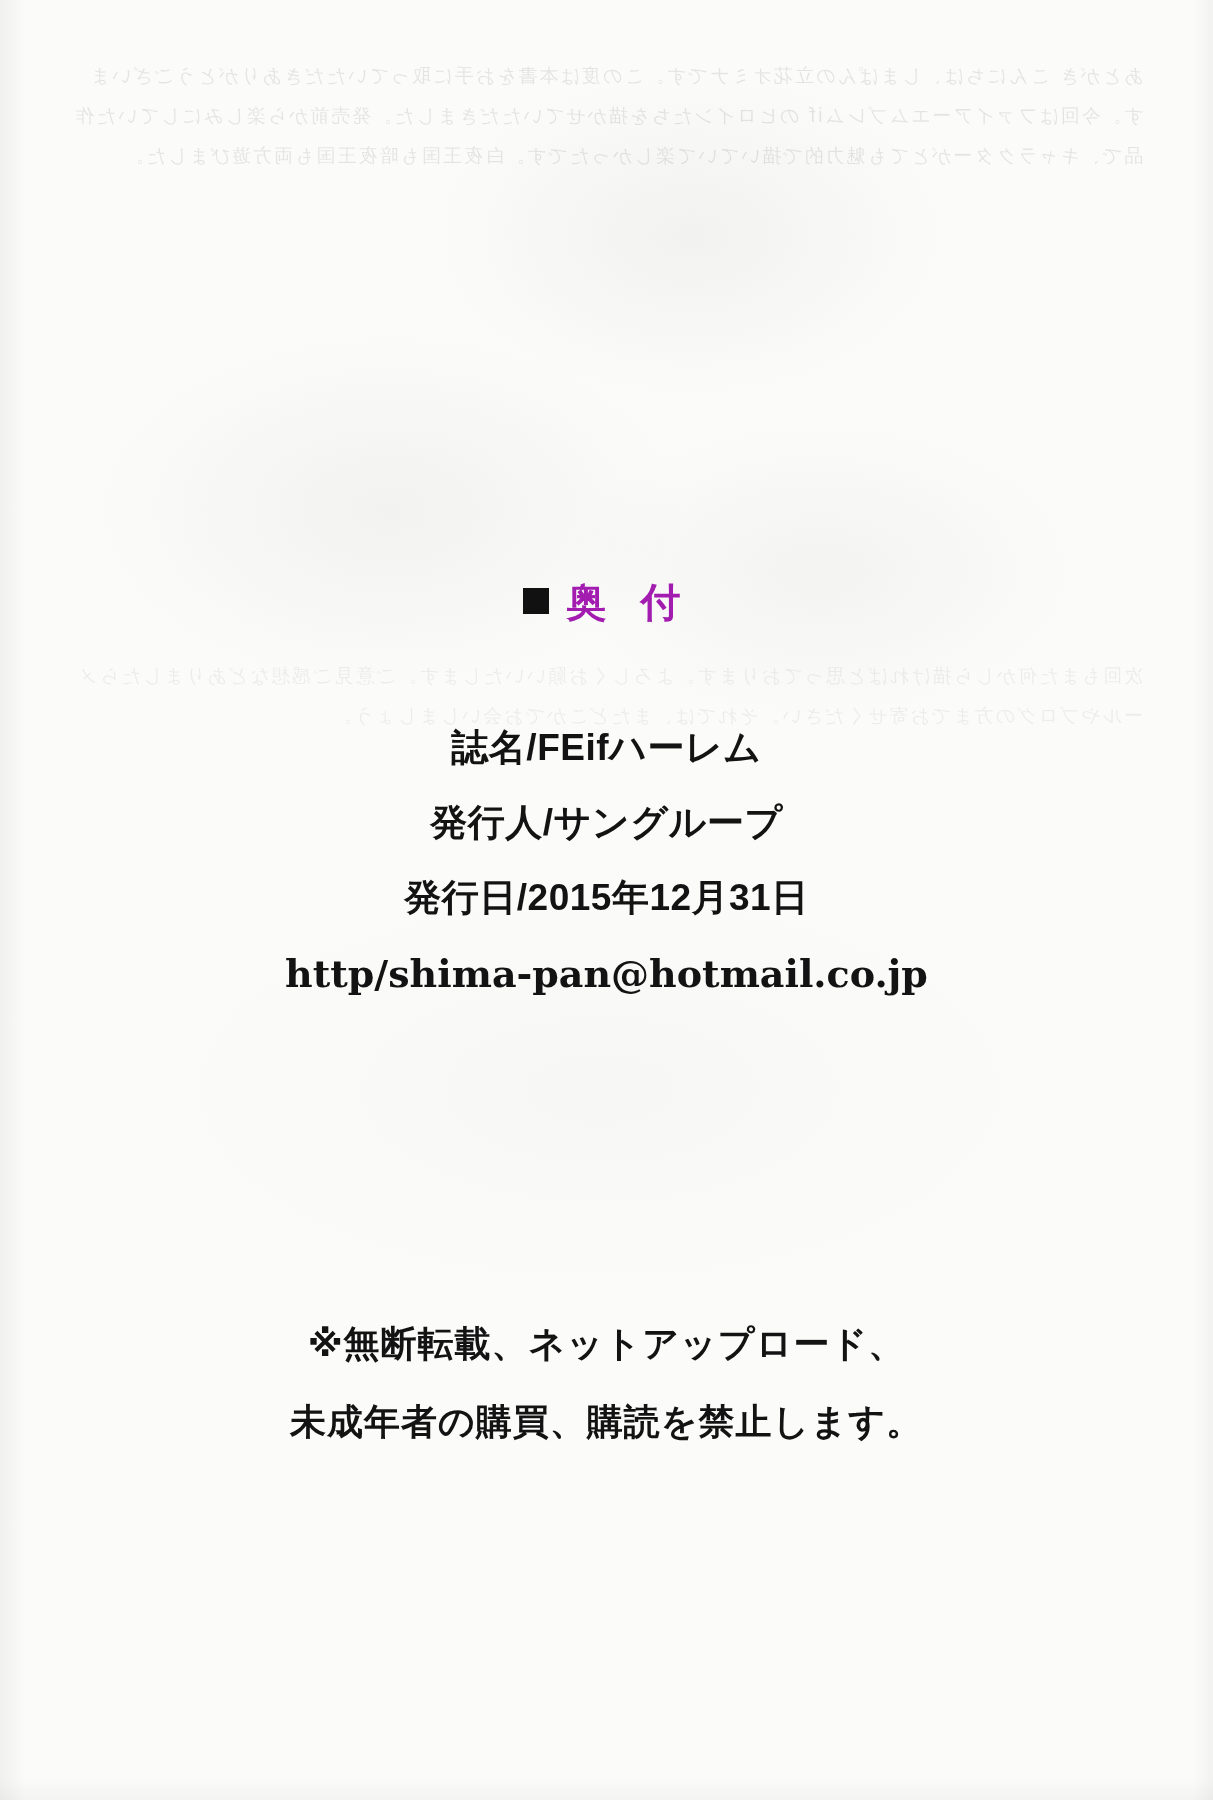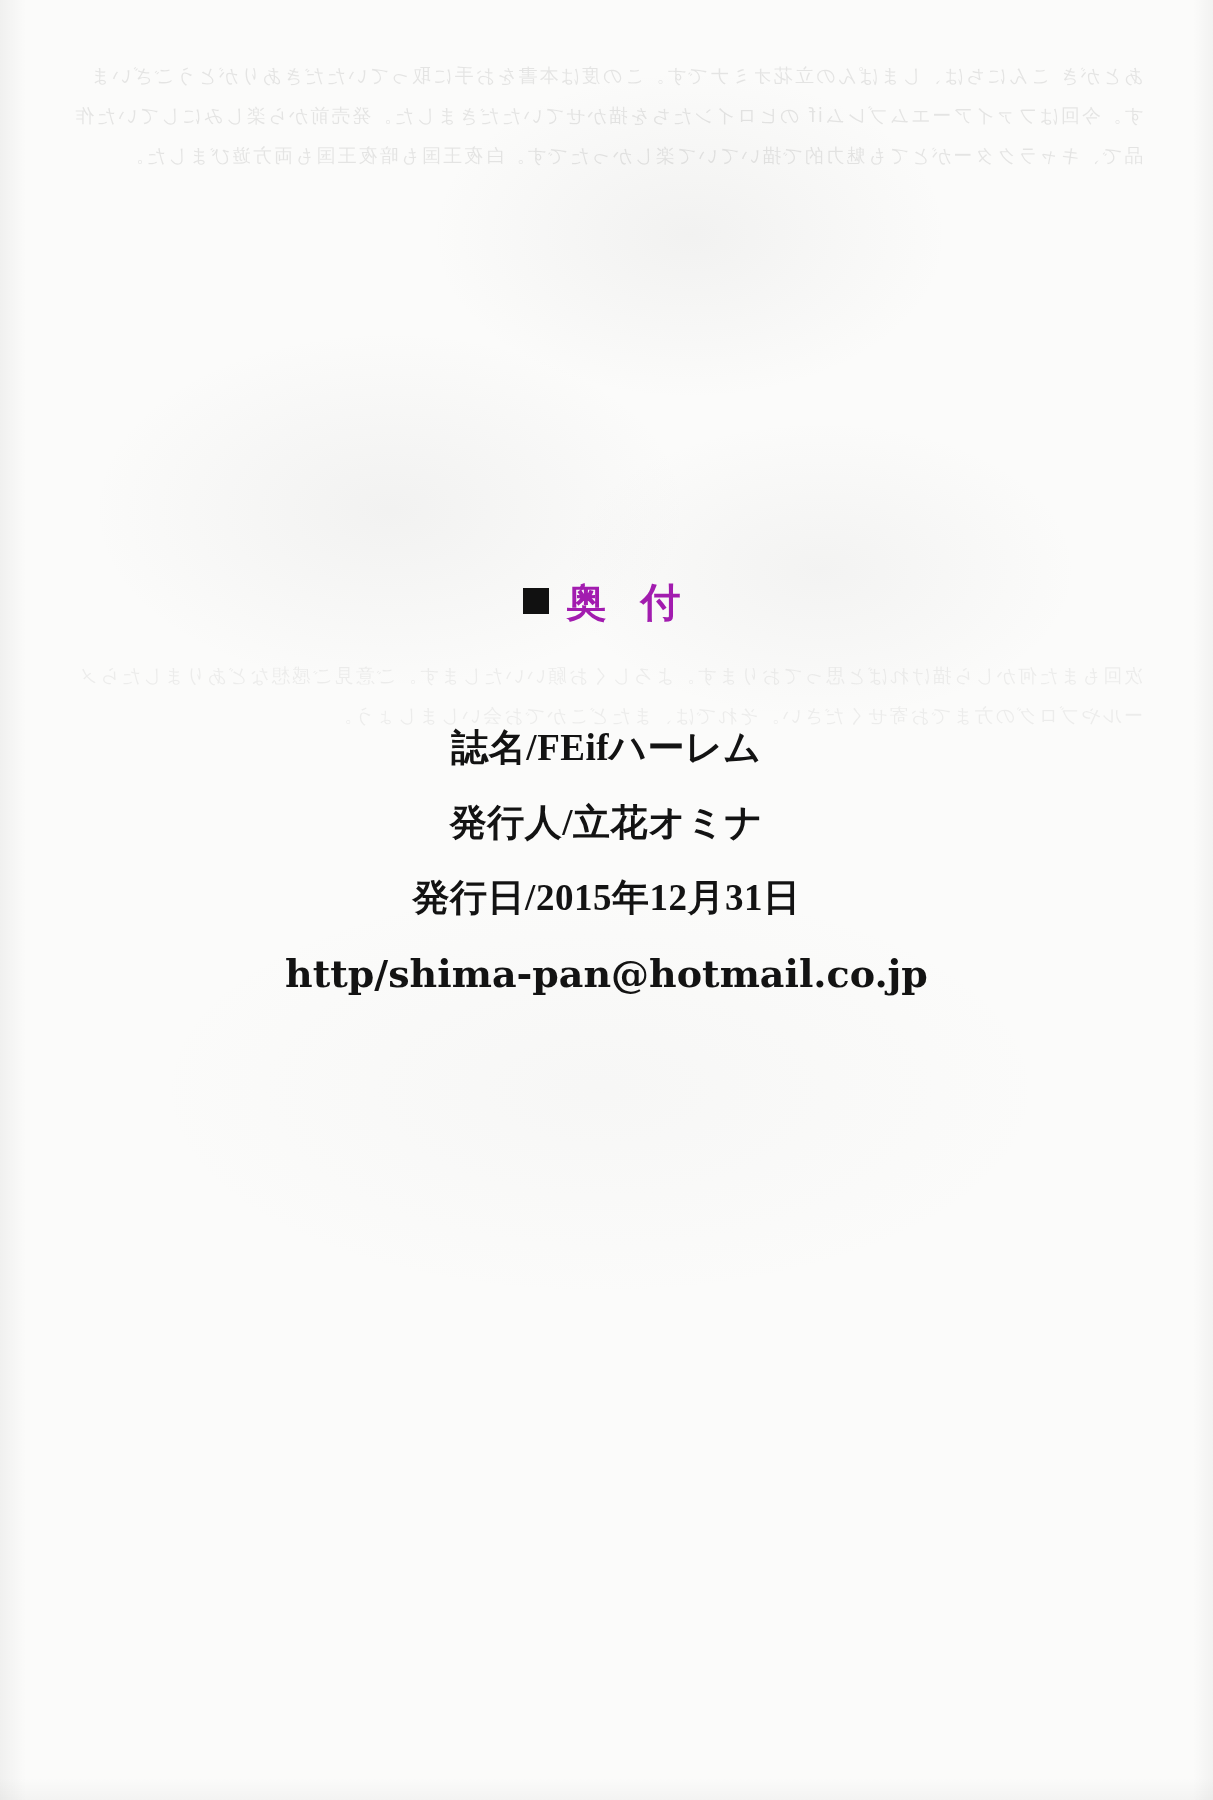--- a/index.html
+++ b/index.html
@@ -91,21 +91,21 @@
     vertical-align: 2px;
   }
 
   .info-block {
     position: absolute;
     top: 710px;
     left: 0;
     width: 100%;
   }
   .info-line {
-    font-family: Liberation Serif, serif;
+    font-family: Liberation Sans, sans-serif;
     font-weight: bold;
     font-size: 37px;
     line-height: 75px;
     color: #131313;
     letter-spacing: 0.5px;
     white-space: nowrap;
   }
   .info-line.url {
     font-family: "DejaVu Serif", serif;
     font-size: 38px;
@@ -152,25 +152,29 @@
   <div class="bleed-through second">次回もまた何かしら描ければと思っております。よろしくお願いいたします。ご意見ご感想などありましたらメールやブログの方までお寄せください。それでは、またどこかでお会いしましょう。</div>
 
   <div class="content">
 
     <div class="heading">
       <span class="sq"></span><span>奥 付</span>
     </div>
 
     <div class="info-block">
       <div class="info-line">誌名/FEifハーレム</div>
-      <div class="info-line">発行人/立花オミナ</div>
+      <div class="info-line">発行人/サングループ</div>
       <div class="info-line">発行日/2015年12月31日</div>
       <div class="info-line url">http/shima-pan@hotmail.co.jp</div>
     </div>
 
+    <div class="notice-block">
+      <div class="notice-line">※無断転載、ネットアップロード、</div>
+      <div class="notice-line">未成年者の購買、購読を禁止します。</div>
+    </div>
 
   </div>
 
   <div class="edge-shade edge-left"></div>
   <div class="edge-shade edge-right"></div>
   <div class="edge-shade edge-bottom"></div>
 
 </div>
 
 </body></html>

